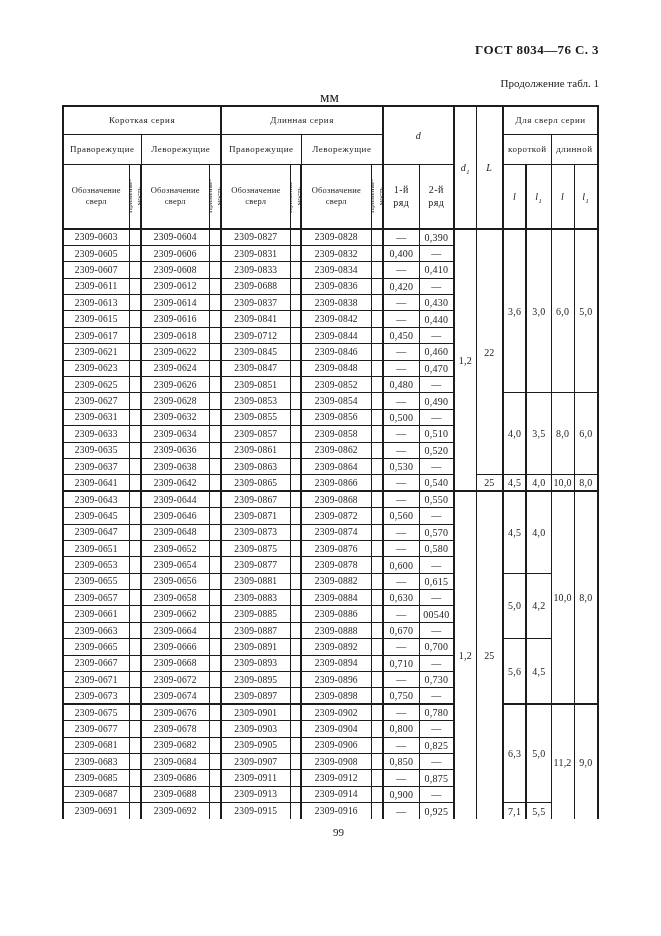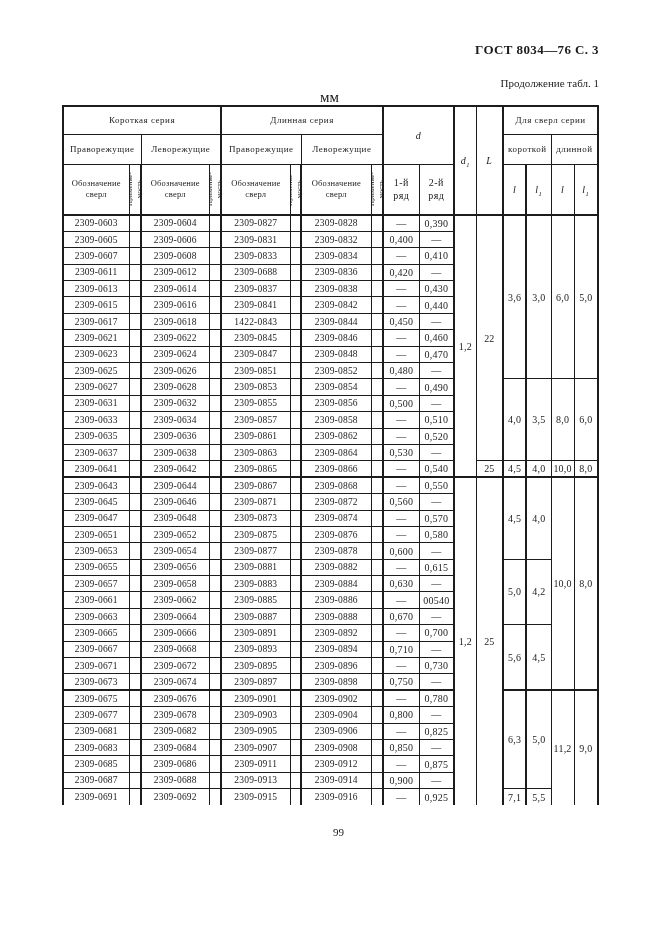--- a/index.html
+++ b/index.html
@@ -35,21 +35,21 @@
     text-align: center; vertical-align: middle;
     font-weight: normal;
     overflow: hidden;
   }
   .bR2 { border-right-width: 2px !important; }
   .bB2 { border-bottom-width: 2px !important; }
   .bBh { border-bottom-width: 2px !important; }
   .bBnone { border-bottom: none !important; }
   tr.band1 { height: 28px; }
   tr.band2 { height: 30px; }
-  tr.band3 { height: 51px; padding-left: 26px; }
+  tr.band3 { height: 65px; padding-left: 26px; }
   thead th { font-size: 9px; letter-spacing: 0.5px; }
   th.desh { font-size: 8.5px; white-space: pre-line; line-height: 1.3; letter-spacing: 0.2px; }
   th.apph { position: relative; }
   .vtext {
     position: absolute; top: 50%; left: 50%;
     transform: translate(-50%,-50%) rotate(-90deg);
     font-size: 7px; line-height: 1.25; white-space: pre-line;
     width: max-content; text-align: center; letter-spacing: 0.2px;
   }
   th.numh { font-size: 10px; white-space: pre-line; line-height: 1.35; }
@@ -220,21 +220,21 @@
         <td class="des">2309-0842</td>
         <td class="app bR2"></td>
         <td class="num">—</td>
         <td class="num bR2">0,440</td>
       </tr>
       <tr>
         <td class="des">2309-0617</td>
         <td class="app bR2"></td>
         <td class="des">2309-0618</td>
         <td class="app bR2"></td>
-        <td class="des">1422-0843</td>
+        <td class="des">2309-0712</td>
         <td class="app bR2"></td>
         <td class="des">2309-0844</td>
         <td class="app bR2"></td>
         <td class="num">0,450</td>
         <td class="num bR2">—</td>
       </tr>
       <tr>
         <td class="des">2309-0621</td>
         <td class="app bR2"></td>
         <td class="des">2309-0622</td>

